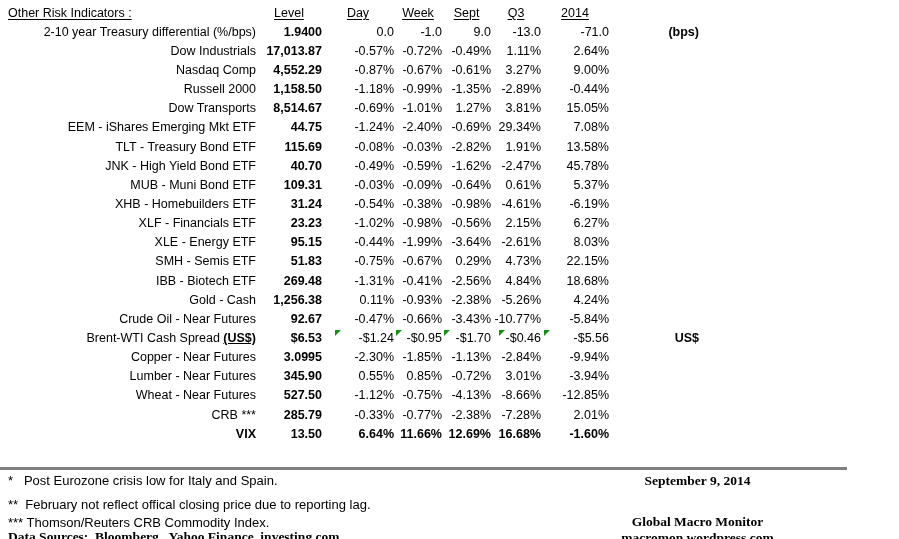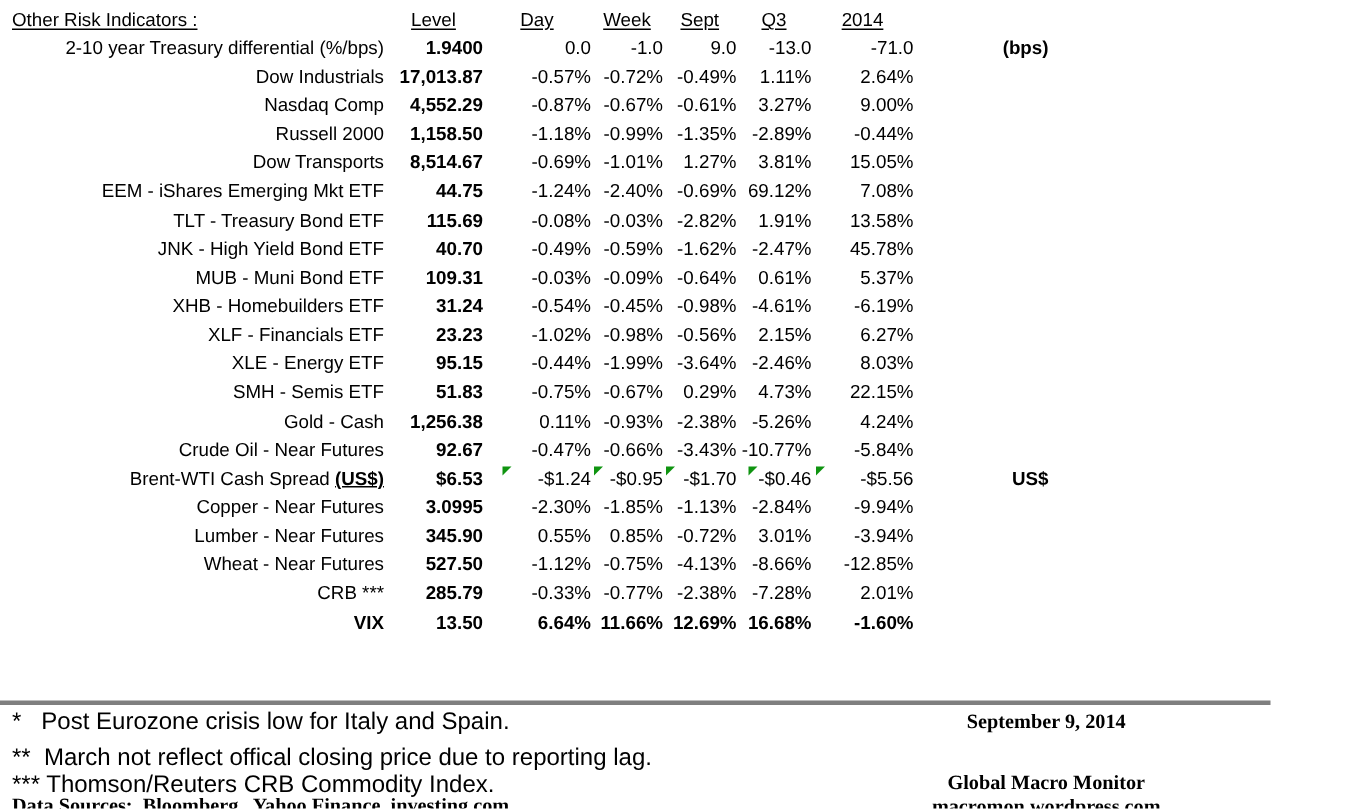--- a/index.html
+++ b/index.html
@@ -64,21 +64,21 @@
   .rule {
     position: absolute;
     left: 0; top: 464px;
     width: 847px; height: 3px;
     background: var(--rule-gray, #7f7f7f);
   }
 
   .footer { position: absolute; left: 0; top: 469px; width: 899px; height: 70px; }
   .fn {
     position: absolute; left: 8px;
-    font-size: 16px;
+    font-size: 13px;
     white-space: pre;
     margin: 0;
   }
   .fn1 { top: 1px; }
   .fn2 { top: 25px; }
   .fn3 { top: 43px; }
   .fn4 {
     top: 57px;
     font-family: "Liberation Serif", "DejaVu Serif", serif;
     font-weight: bold;
@@ -178,21 +178,21 @@
           <td class="num q3">3.81%</td>
           <td class="num y2014">15.05%</td>
           <td class="extra"></td>
         </tr>
         <tr>
           <td class="lbl">EEM - iShares Emerging Mkt ETF</td>
           <td class="num level">44.75</td>
           <td class="num day">-1.24%</td>
           <td class="num week">-2.40%</td>
           <td class="num sept">-0.69%</td>
-          <td class="num q3">69.12%</td>
+          <td class="num q3">29.34%</td>
           <td class="num y2014">7.08%</td>
           <td class="extra"></td>
         </tr>
         <tr>
           <td class="lbl">TLT - Treasury Bond ETF</td>
           <td class="num level">115.69</td>
           <td class="num day">-0.08%</td>
           <td class="num week">-0.03%</td>
           <td class="num sept">-2.82%</td>
           <td class="num q3">1.91%</td>
@@ -216,21 +216,21 @@
           <td class="num week">-0.09%</td>
           <td class="num sept">-0.64%</td>
           <td class="num q3">0.61%</td>
           <td class="num y2014">5.37%</td>
           <td class="extra"></td>
         </tr>
         <tr>
           <td class="lbl">XHB - Homebuilders ETF</td>
           <td class="num level">31.24</td>
           <td class="num day">-0.54%</td>
-          <td class="num week">-0.45%</td>
+          <td class="num week">-0.38%</td>
           <td class="num sept">-0.98%</td>
           <td class="num q3">-4.61%</td>
           <td class="num y2014">-6.19%</td>
           <td class="extra"></td>
         </tr>
         <tr>
           <td class="lbl">XLF - Financials ETF</td>
           <td class="num level">23.23</td>
           <td class="num day">-1.02%</td>
           <td class="num week">-0.98%</td>
@@ -238,32 +238,42 @@
           <td class="num q3">2.15%</td>
           <td class="num y2014">6.27%</td>
           <td class="extra"></td>
         </tr>
         <tr>
           <td class="lbl">XLE - Energy ETF</td>
           <td class="num level">95.15</td>
           <td class="num day">-0.44%</td>
           <td class="num week">-1.99%</td>
           <td class="num sept">-3.64%</td>
-          <td class="num q3">-2.46%</td>
+          <td class="num q3">-2.61%</td>
           <td class="num y2014">8.03%</td>
           <td class="extra"></td>
         </tr>
         <tr>
           <td class="lbl">SMH - Semis ETF</td>
           <td class="num level">51.83</td>
           <td class="num day">-0.75%</td>
           <td class="num week">-0.67%</td>
           <td class="num sept">0.29%</td>
           <td class="num q3">4.73%</td>
           <td class="num y2014">22.15%</td>
+          <td class="extra"></td>
+        </tr>
+        <tr>
+          <td class="lbl">IBB - Biotech ETF</td>
+          <td class="num level">269.48</td>
+          <td class="num day">-1.31%</td>
+          <td class="num week">-0.41%</td>
+          <td class="num sept">-2.56%</td>
+          <td class="num q3">4.84%</td>
+          <td class="num y2014">18.68%</td>
           <td class="extra"></td>
         </tr>
         <tr>
           <td class="lbl">Gold - Cash</td>
           <td class="num level">1,256.38</td>
           <td class="num day">0.11%</td>
           <td class="num week">-0.93%</td>
           <td class="num sept">-2.38%</td>
           <td class="num q3">-5.26%</td>
           <td class="num y2014">4.24%</td>
@@ -339,21 +349,21 @@
           <td class="num y2014">-1.60%</td>
           <td class="extra"></td>
         </tr>
       </tbody>
   </table>
 
   <div class="rule"></div>
 
   <div class="footer">
     <p class="fn fn1">*   Post Eurozone crisis low for Italy and Spain.</p>
-    <p class="fn fn2">**  March not reflect offical closing price due to reporting lag.</p>
+    <p class="fn fn2">**  February not reflect offical closing price due to reporting lag.</p>
     <p class="fn fn3">*** Thomson/Reuters CRB Commodity Index.</p>
     <p class="fn fn4">Data Sources:  Bloomberg,  Yahoo Finance, investing.com</p>
 
     <div class="footer-right">
       <p class="fr fr-date">September 9, 2014</p>
       <p class="fr fr-title">Global Macro Monitor</p>
       <p class="fr fr-url">macromon.wordpress.com</p>
     </div>
   </div>
 

